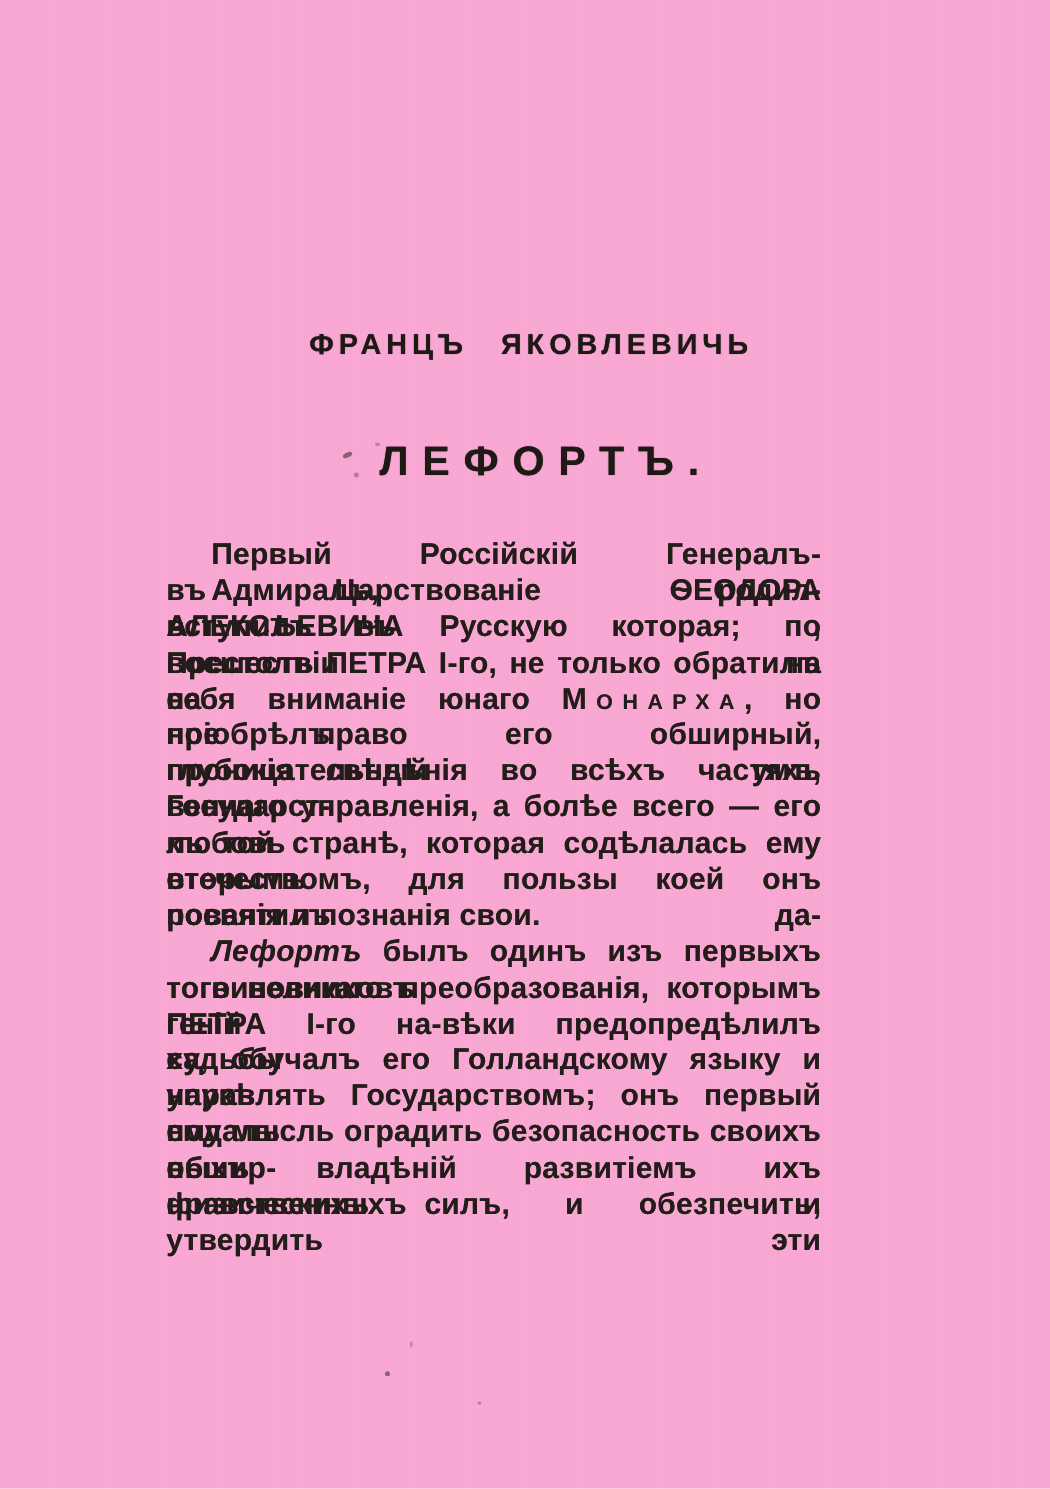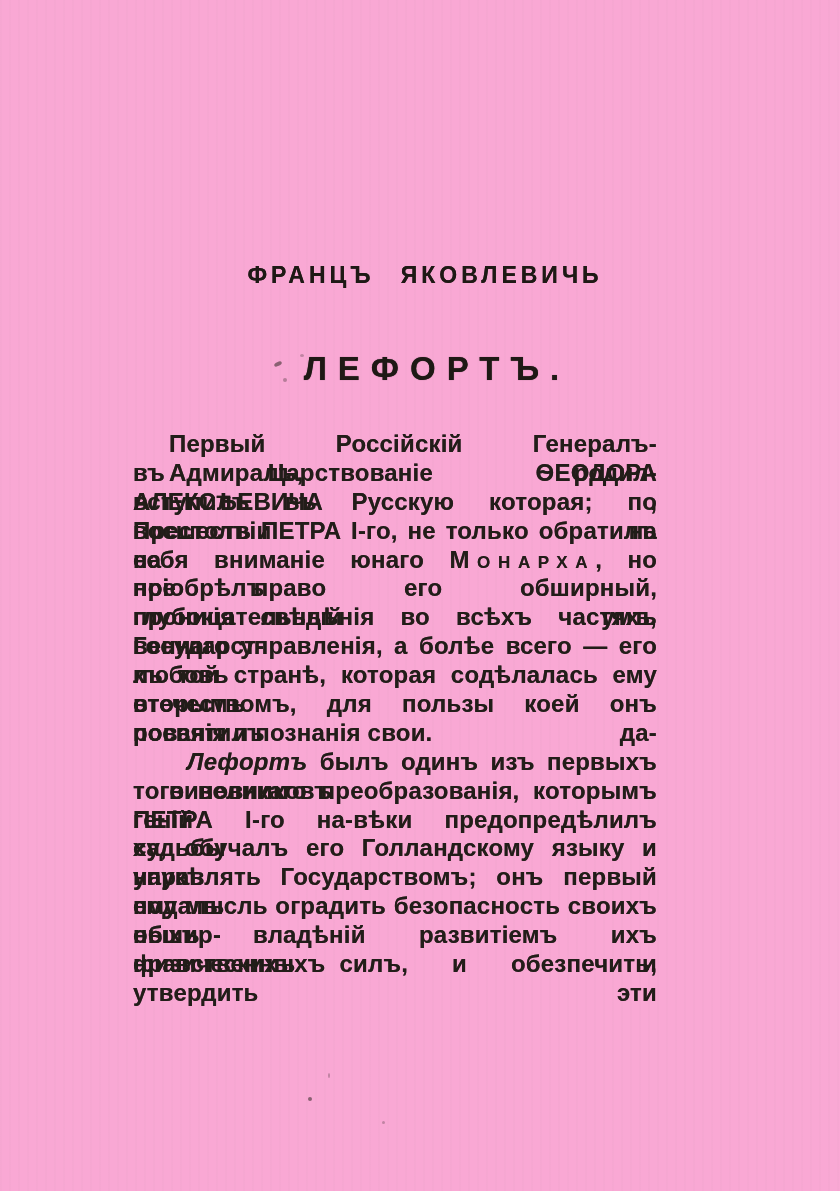--- a/index.html
+++ b/index.html
@@ -64,21 +64,21 @@
   }
   .line {
     height: 28.9px;
     line-height: 28.9px;
     text-align: justify;
     text-align-last: justify;
     white-space: normal;
   }
   .line.indent { padding-left: 36px; }
   .line.short { text-align-last: left; }
-  .it { font-style: italic; margin-left: 18px; }
+  .it { font-style: italic; }
   .sc { font-variant: small-caps; }
   .sp { font-variant: small-caps; letter-spacing: 0.32em; }
   .speck {
     position: absolute;
     background: rgba(45, 38, 32, 0.55);
     border-radius: 50%;
   }
 </style>
 </head>
 <body>

